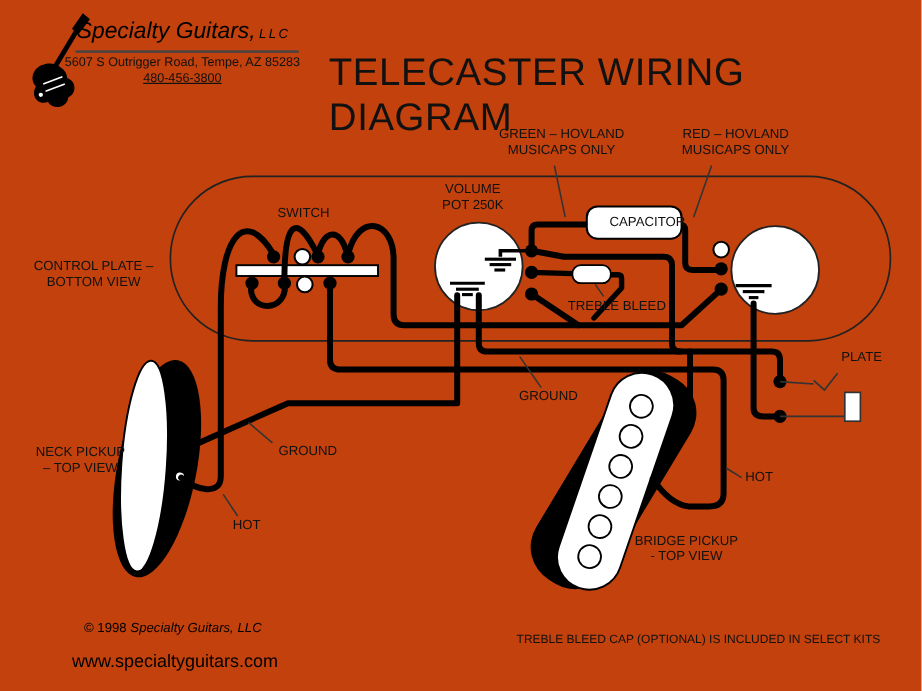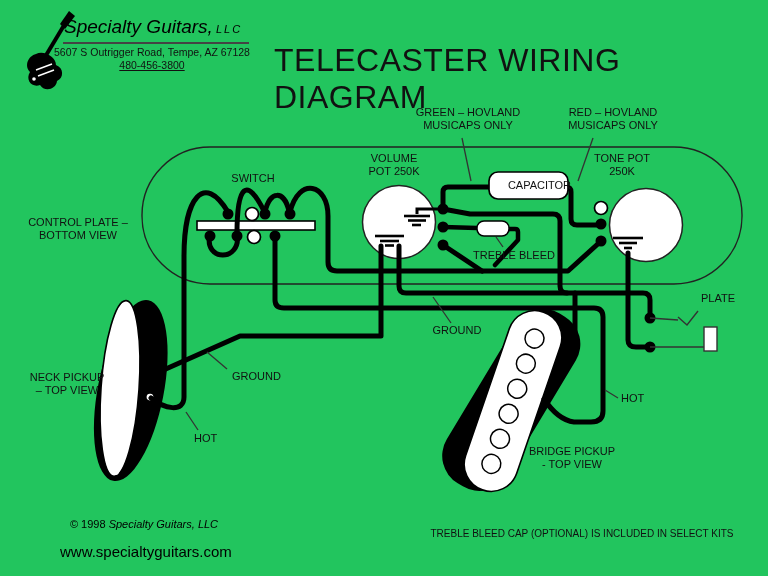--- a/index.html
+++ b/index.html
@@ -1,16 +1,16 @@
 <!DOCTYPE html>
 <html><head>
 <meta charset="utf-8">
 <style>
   html,body{margin:0;padding:0;background:#fff;}
-  #page{position:relative;width:768px;height:576px;background:#22c55e;overflow:hidden;
+  #page{position:relative;width:768px;height:576px;background:#c2410c;overflow:hidden;
         font-family:"Liberation Sans", sans-serif;color:#000;}
   .lbl{position:absolute;font-size:11px;line-height:12.5px;color:#111;}
   .ctr{text-align:center;}
   .nowrap{white-space:nowrap;}
   #title{position:absolute;left:274px;top:42px;width:484px;text-align:left;
          font-size:32px;letter-spacing:.5px;color:#111;}
   #company{position:absolute;left:64px;top:16px;white-space:nowrap;}
   #company .name{font-style:italic;font-size:19px;}
   #company .suffix{font-style:italic;font-size:11px;letter-spacing:2px;margin-left:3px;}
   #company-underline{position:absolute;left:63px;top:42px;width:186px;height:2px;background:#444;}
@@ -153,41 +153,37 @@
       <line x1="207" y1="352" x2="227" y2="369"></line>
       <line x1="186" y1="412" x2="198" y2="430"></line>
       <line x1="605" y1="390" x2="618" y2="398"></line>
     </g>
   </svg>
 
   <div id="company">
     <span class="name">Specialty Guitars,</span><span class="suffix">LLC</span>
   </div>
   <div id="company-underline"></div>
-  <div class="hdr-small" style="top:46px;">5607 S Outrigger Road, Tempe, AZ 67128</div>
+  <div class="hdr-small" style="top:46px;">5607 S Outrigger Road, Tempe, AZ 85283</div>
   <div class="hdr-small" style="top:59px;text-decoration:underline;">480-456-3800</div>
   <div id="title">TELECASTER WIRING DIAGRAM</div>
 
   <div class="lbl ctr two-line" style="left:405px;top:106px;width:126px;">
     <div>GREEN – HOVLAND</div>
     <div>MUSICAPS ONLY</div>
   </div>
   <div class="lbl ctr two-line" style="left:550px;top:106px;width:126px;">
     <div>RED – HOVLAND</div>
     <div>MUSICAPS ONLY</div>
   </div>
 
   <div class="lbl ctr" style="left:222px;top:172px;width:62px;">SWITCH</div>
   <div class="lbl ctr two-line" style="left:352px;top:152px;width:84px;">
     <div>VOLUME</div>
     <div>POT 250K</div>
-  </div>
-  <div class="lbl ctr two-line" style="left:580px;top:152px;width:84px;">
-    <div>TONE POT</div>
-    <div>250K</div>
   </div>
   <div class="lbl ctr" style="left:489px;top:179px;width:101px;">CAPACITOR</div>
   <div class="lbl ctr nowrap" style="left:468px;top:249px;width:92px;">TREBLE BLEED</div>
   <div class="lbl ctr two-line" style="left:16px;top:216px;width:124px;">
     <div>CONTROL PLATE –</div>
     <div>BOTTOM VIEW</div>
   </div>
   <div class="lbl ctr two-line" style="left:512px;top:445px;width:120px;">
     <div>BRIDGE PICKUP</div>
     <div>- TOP VIEW</div>

